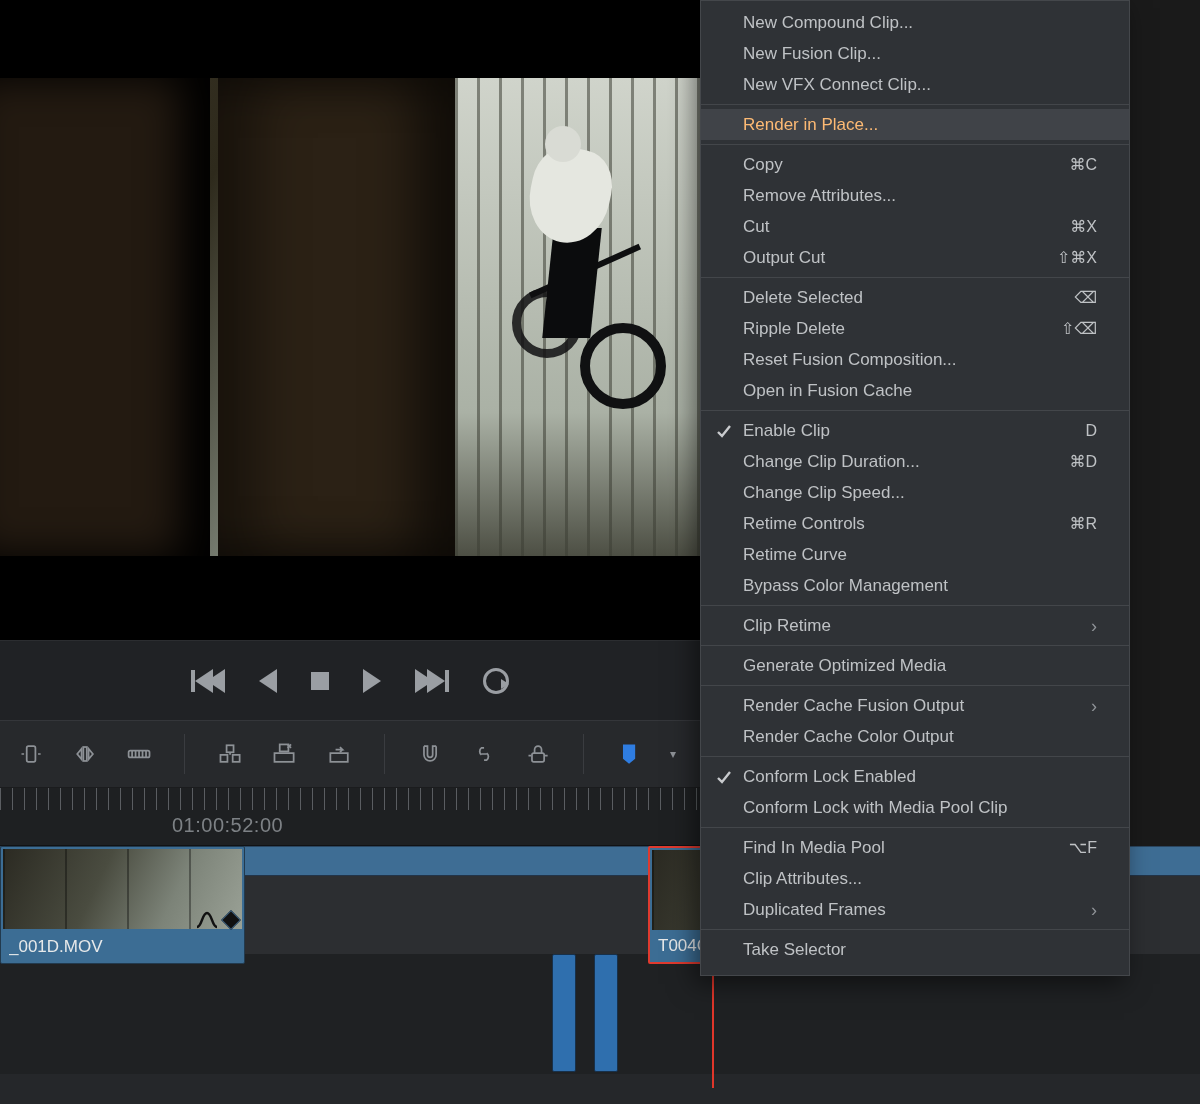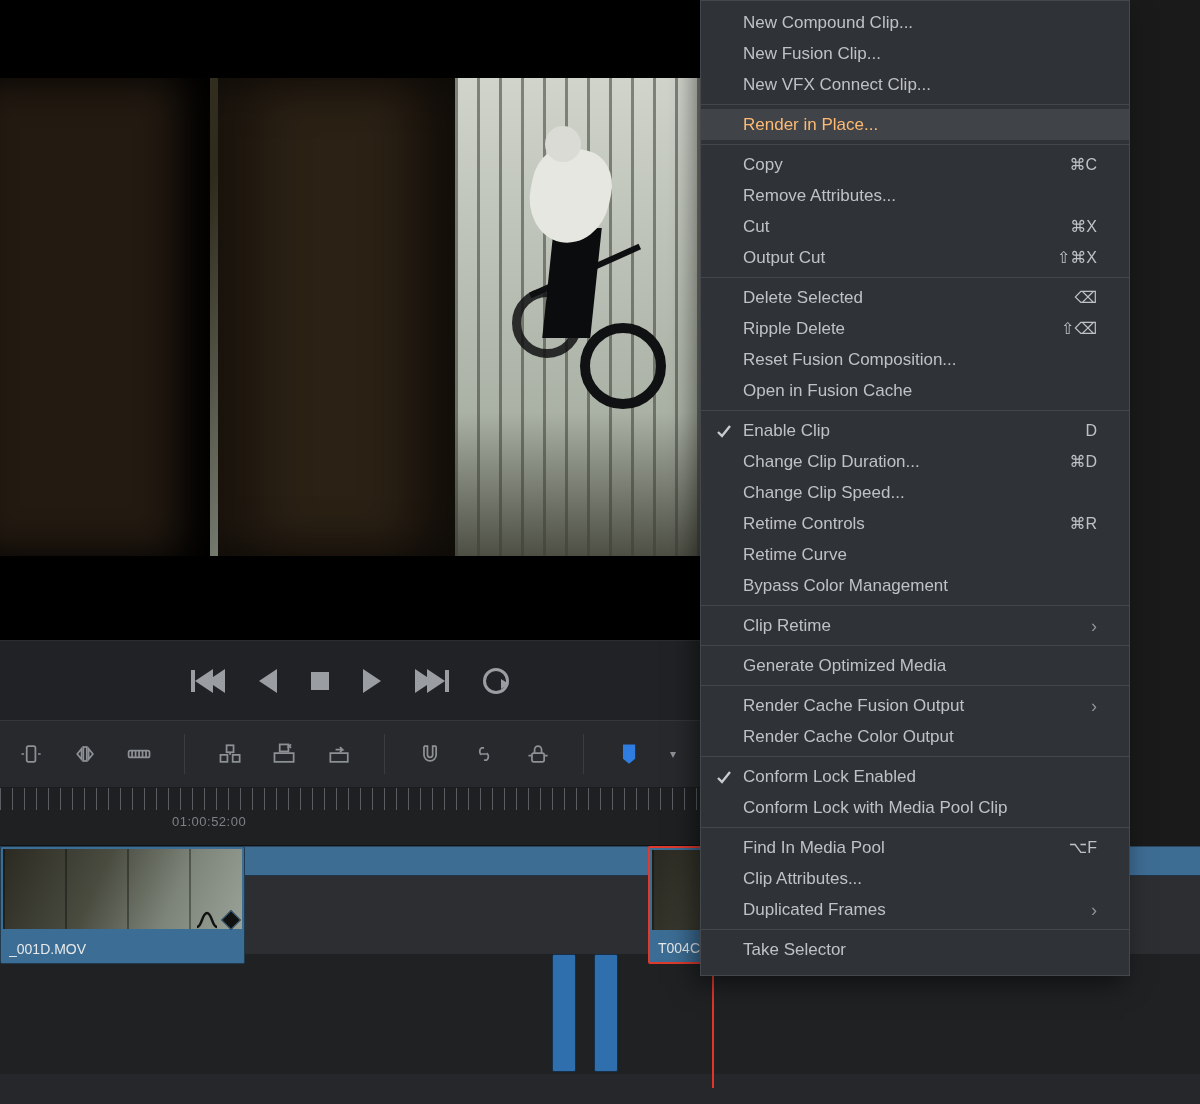--- a/index.html
+++ b/index.html
@@ -86,21 +86,21 @@
     position:absolute; left:0; top:788px; width:700px; height:58px;
     background:#1e2022;
     border-bottom:1px solid #111214;
   }
   .ruler .ticks {
     position:absolute; left:0; top:0; right:0; height:22px;
     background:
       repeating-linear-gradient(90deg,#5a5d61 0 1px, transparent 1px 12px),
       repeating-linear-gradient(90deg,#7a7d81 0 1px, transparent 1px 60px);
   }
-  .ruler .tc { position:absolute; left:172px; top:26px; font-size:13px; color:#7d8185; letter-spacing:.5px;}
+  .ruler .tc { position:absolute; left:172px; top:26px; font-size:20px; color:#7d8185; letter-spacing:.5px;}
 
   
   .timeline {
     position:absolute; left:0; top:846px; width:1200px; bottom:0;
     background:#25272a;
   }
   .track-gap {
     position:absolute; left:0; top:0; right:0; height:30px;
     background:#3e6d94;
     border-top:1px solid #2b4660; border-bottom:1px solid #223449;
@@ -120,21 +120,21 @@
     border-radius:2px;
   }
   .clip.sel { border:2px solid #e03a2f; }
   .clip .thumbs {
     position:absolute; left:2px; right:2px; top:2px; height:80px;
     background:
       repeating-linear-gradient(90deg, rgba(0,0,0,.35) 0 2px, transparent 2px 62px),
       linear-gradient(115deg,#2b2a22 0%, #4a4c40 40%, #7c8378 70%, #9aa196 100%);
   }
   .clip .label {
-    position:absolute; left:8px; bottom:6px; font-size:14px; color:#e7e9ea;
+    position:absolute; left:8px; bottom:6px; font-size:17px; color:#e7e9ea;
     white-space:nowrap; overflow:hidden; text-overflow:clip;
   }
   .clip .fx {
     position:absolute; right:6px; bottom:34px; display:flex; gap:6px; align-items:center;
   }
   .clip .fx .curve { width:22px; height:18px; }
   .clip .fx .key { width:14px; height:14px; background:#111; transform:rotate(45deg); border:1px solid #3a5d7b;}
 
   .marker-pair {
     position:absolute; top:108px; height:118px; width:24px;

